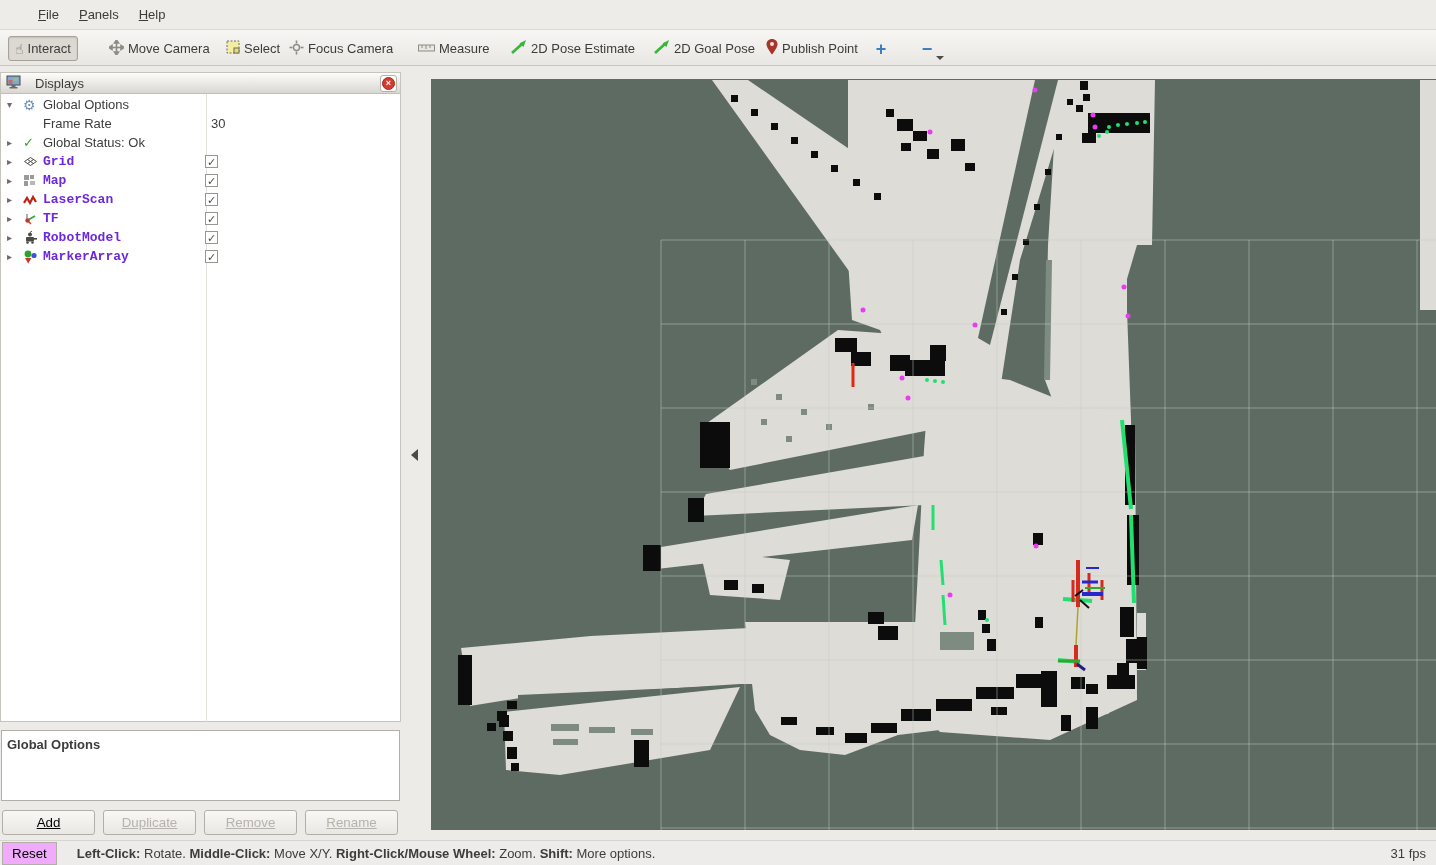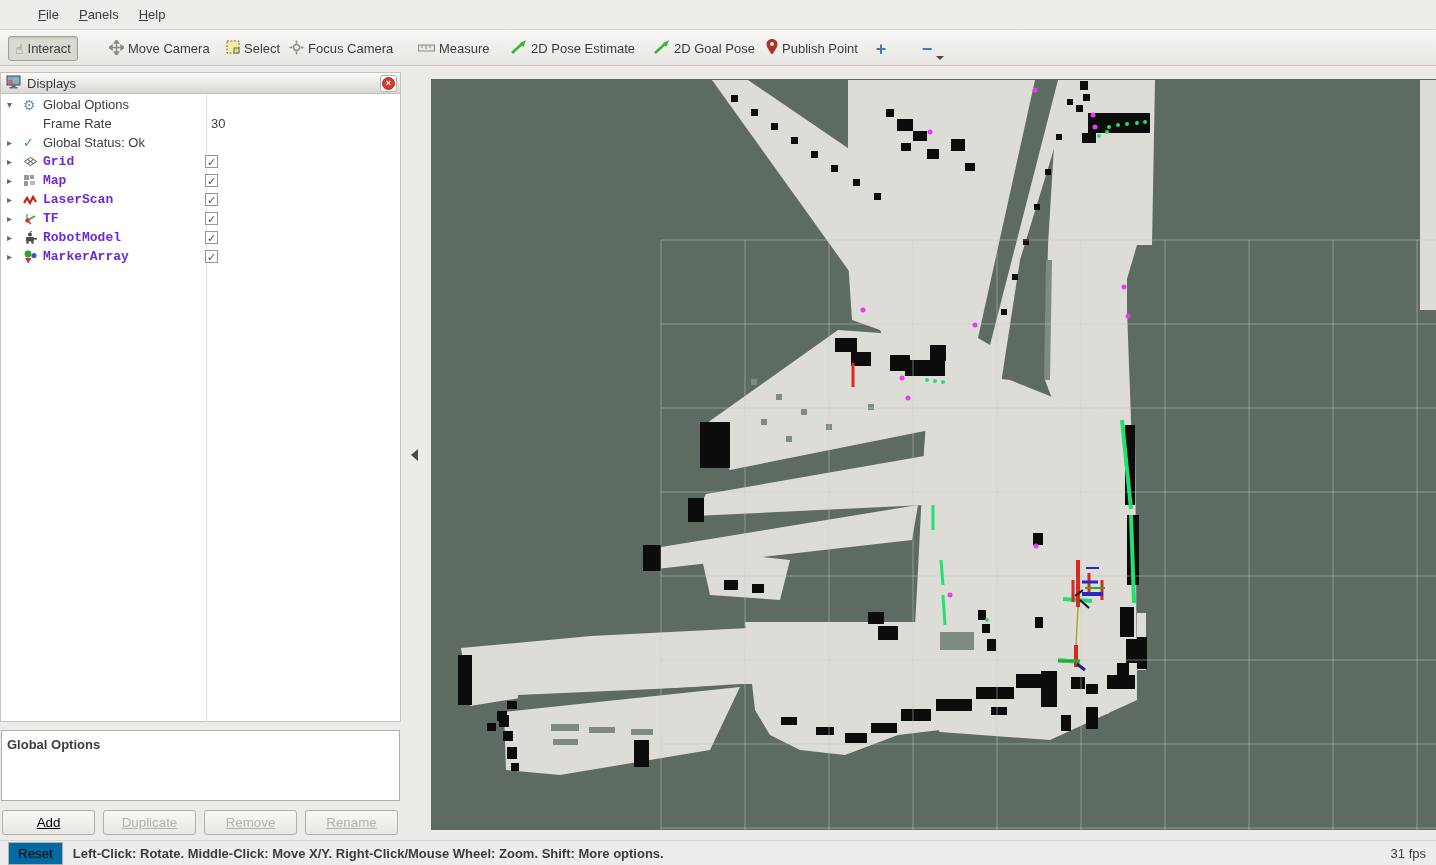--- a/index.html
+++ b/index.html
@@ -14,21 +14,21 @@
   
   .toolbar { position:absolute; left:0; top:30px; width:1436px; height:36px; background:linear-gradient(#f7f6f4,#e9e7e3); border-bottom:1px solid #c9c5bf; }
   .tool { position:absolute; top:6px; height:25px; display:flex; align-items:center; gap:4px; padding:0 6px; border-radius:3px; white-space:nowrap; }
   .tool.active { background:#dcd9d3; border:1px solid #a6a29b; box-shadow:inset 0 1px 2px rgba(0,0,0,.12); }
   .tool .glyph { font-size:14px; color:#6b6b68; }
   .sqbtn { position:absolute; top:8px; width:26px; height:22px; display:flex; align-items:center; justify-content:center; border-radius:3px; }
   .caret { position:absolute; top:56px; left:936px; width:0; height:0; border-left:4px solid transparent; border-right:4px solid transparent; border-top:4px solid #4b4b48; }
 
   
   .displays { position:absolute; left:0; top:72px; width:401px; height:650px; background:#ffffff; border:1px solid #c7c3bd; }
-  .panel-hdr { position:absolute; left:0; top:0; width:100%; height:21px; background:linear-gradient(#fcfcfb,#dad7d2); border-bottom:1px solid #c2beb8; display:flex; align-items:center; padding-left:5px; gap:6px; }
+  .panel-hdr { position:absolute; left:0; top:0; width:100%; height:21px; background:linear-gradient(#fcfcfb,#dad7d2); border-bottom:1px solid #c2beb8; display:flex; align-items:center; padding-left:5px; gap:14px; }
   .close-btn { position:absolute; right:3px; top:2px; width:17px; height:17px; background:#fff; border:1px solid #b5b1ab; border-radius:3px; display:flex; align-items:center; justify-content:center; }
   .close-circ { width:13px; height:13px; border-radius:50%; background:#d63b2f; border:1px solid #a8281e; color:#fff; font-size:9px; line-height:11px; text-align:center; font-weight:bold; }
   .col-sep { position:absolute; left:205px; top:21px; width:1px; height:628px; background:#e3e0db; }
   .tree { position:absolute; left:0; top:22px; width:100%; }
   .trow { position:relative; height:19px; display:flex; align-items:center; }
   .arr { position:absolute; left:6px; width:12px; color:#6e6a64; font-size:10px; }
   .ticon { position:absolute; left:22px; width:16px; height:15px; display:flex; align-items:center; }
   .tlabel { position:absolute; left:42px; }
   .dname { color:#6d28d9; font-weight:bold;font-family:Liberation Mono, monospace; }
   .pval { position:absolute; left:210px; display:flex; align-items:center; gap:4px; }
@@ -38,22 +38,22 @@
   .gcheck { font-size:13px; color:#2ea12e; font-weight:bold; }
 
   
   .sel-info { position:absolute; left:1px; top:730px; width:399px; height:71px; background:#fff; border:1px solid #b3afa8; padding:6px 5px; font-weight:bold; }
   .btnrow { position:absolute; left:0; top:810px; width:401px; height:27px; }
   .panel-btn { position:absolute; top:0; width:93px; height:25px; border:1px solid #b3afa8; border-radius:3px; background:linear-gradient(#f9f8f6,#e9e7e3); display:flex; align-items:center; justify-content:center;text-decoration:underline; }
   .panel-btn.disabled { color:#b7b3ac; }
 
   
   .statusbar { position:absolute; left:0; top:840px; width:1436px; height:25px; background:#edecea; border-top:1px solid #d7d4cf; display:flex; align-items:center; }
-  .reset-btn { margin-left:8px; height:23px; padding:0 9px; background:#0369a1; border:1px solid #b3afa8; display:flex; align-items:center; }
-  .hints { margin-left:10px;font-weight:bold; }
+  .reset-btn { margin-left:2px; height:23px; padding:0 9px; background:#f0abfc; border:1px solid #b3afa8; display:flex; align-items:center; }
+  .hints { margin-left:20px; }
   .fps { position:absolute; right:10px; }
 
   
   .viewport { position:absolute; left:431px; top:79px; width:1005px; height:751px; background:#5d6b62; }
   .split-arrow { position:absolute; left:411px; top:449px; width:0; height:0; border-top:6px solid transparent; border-bottom:6px solid transparent; border-right:7px solid #4a4a46; }
 </style>
 </head>
 <body>
 
 <div class="menubar">

